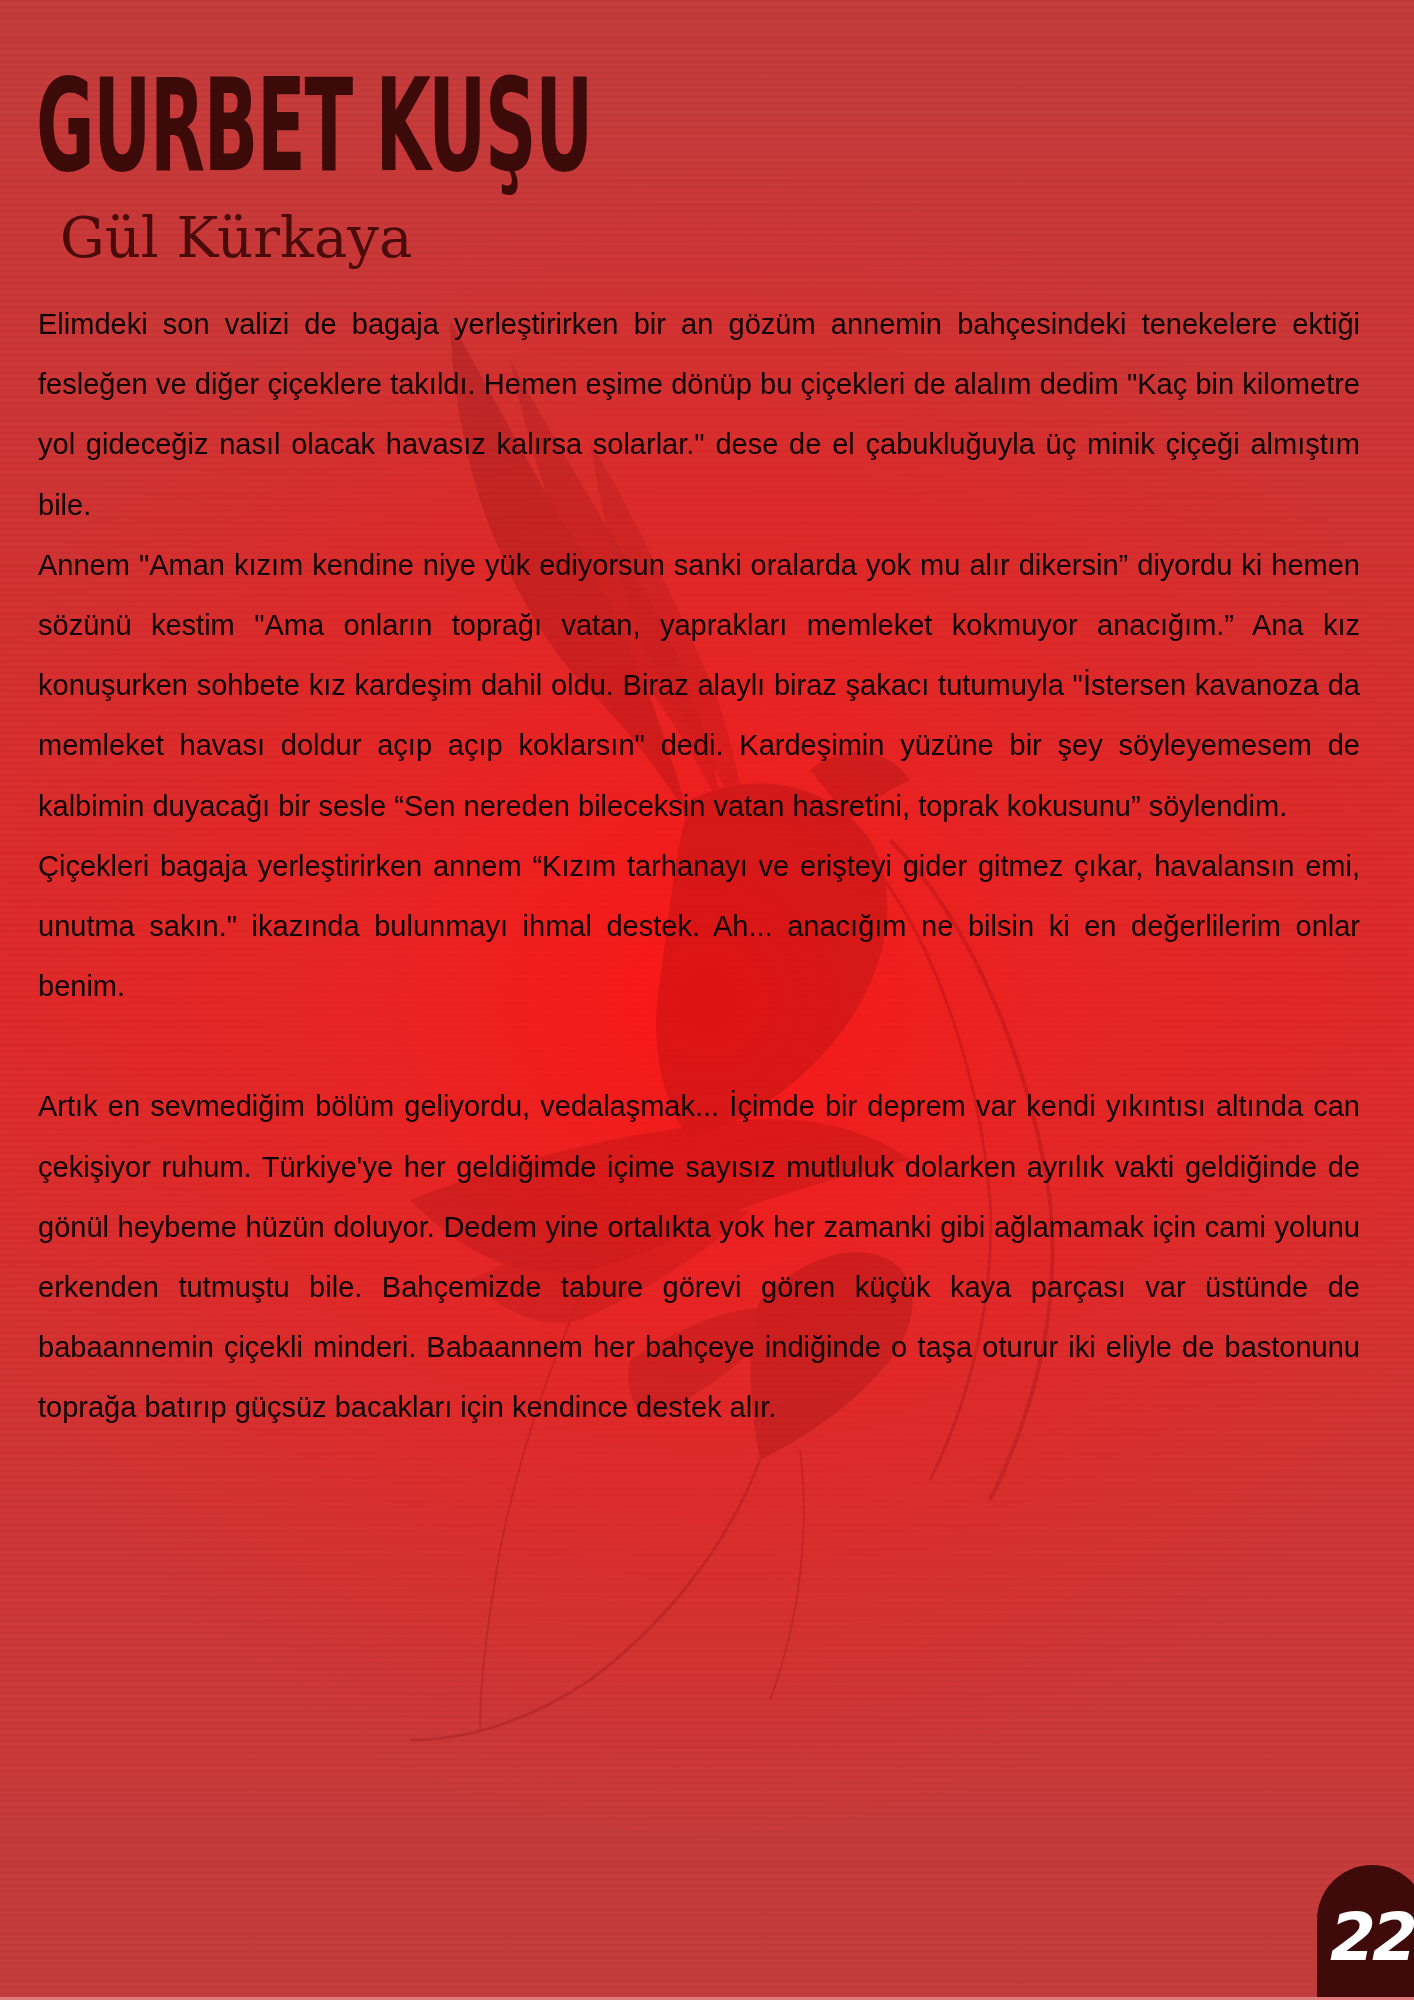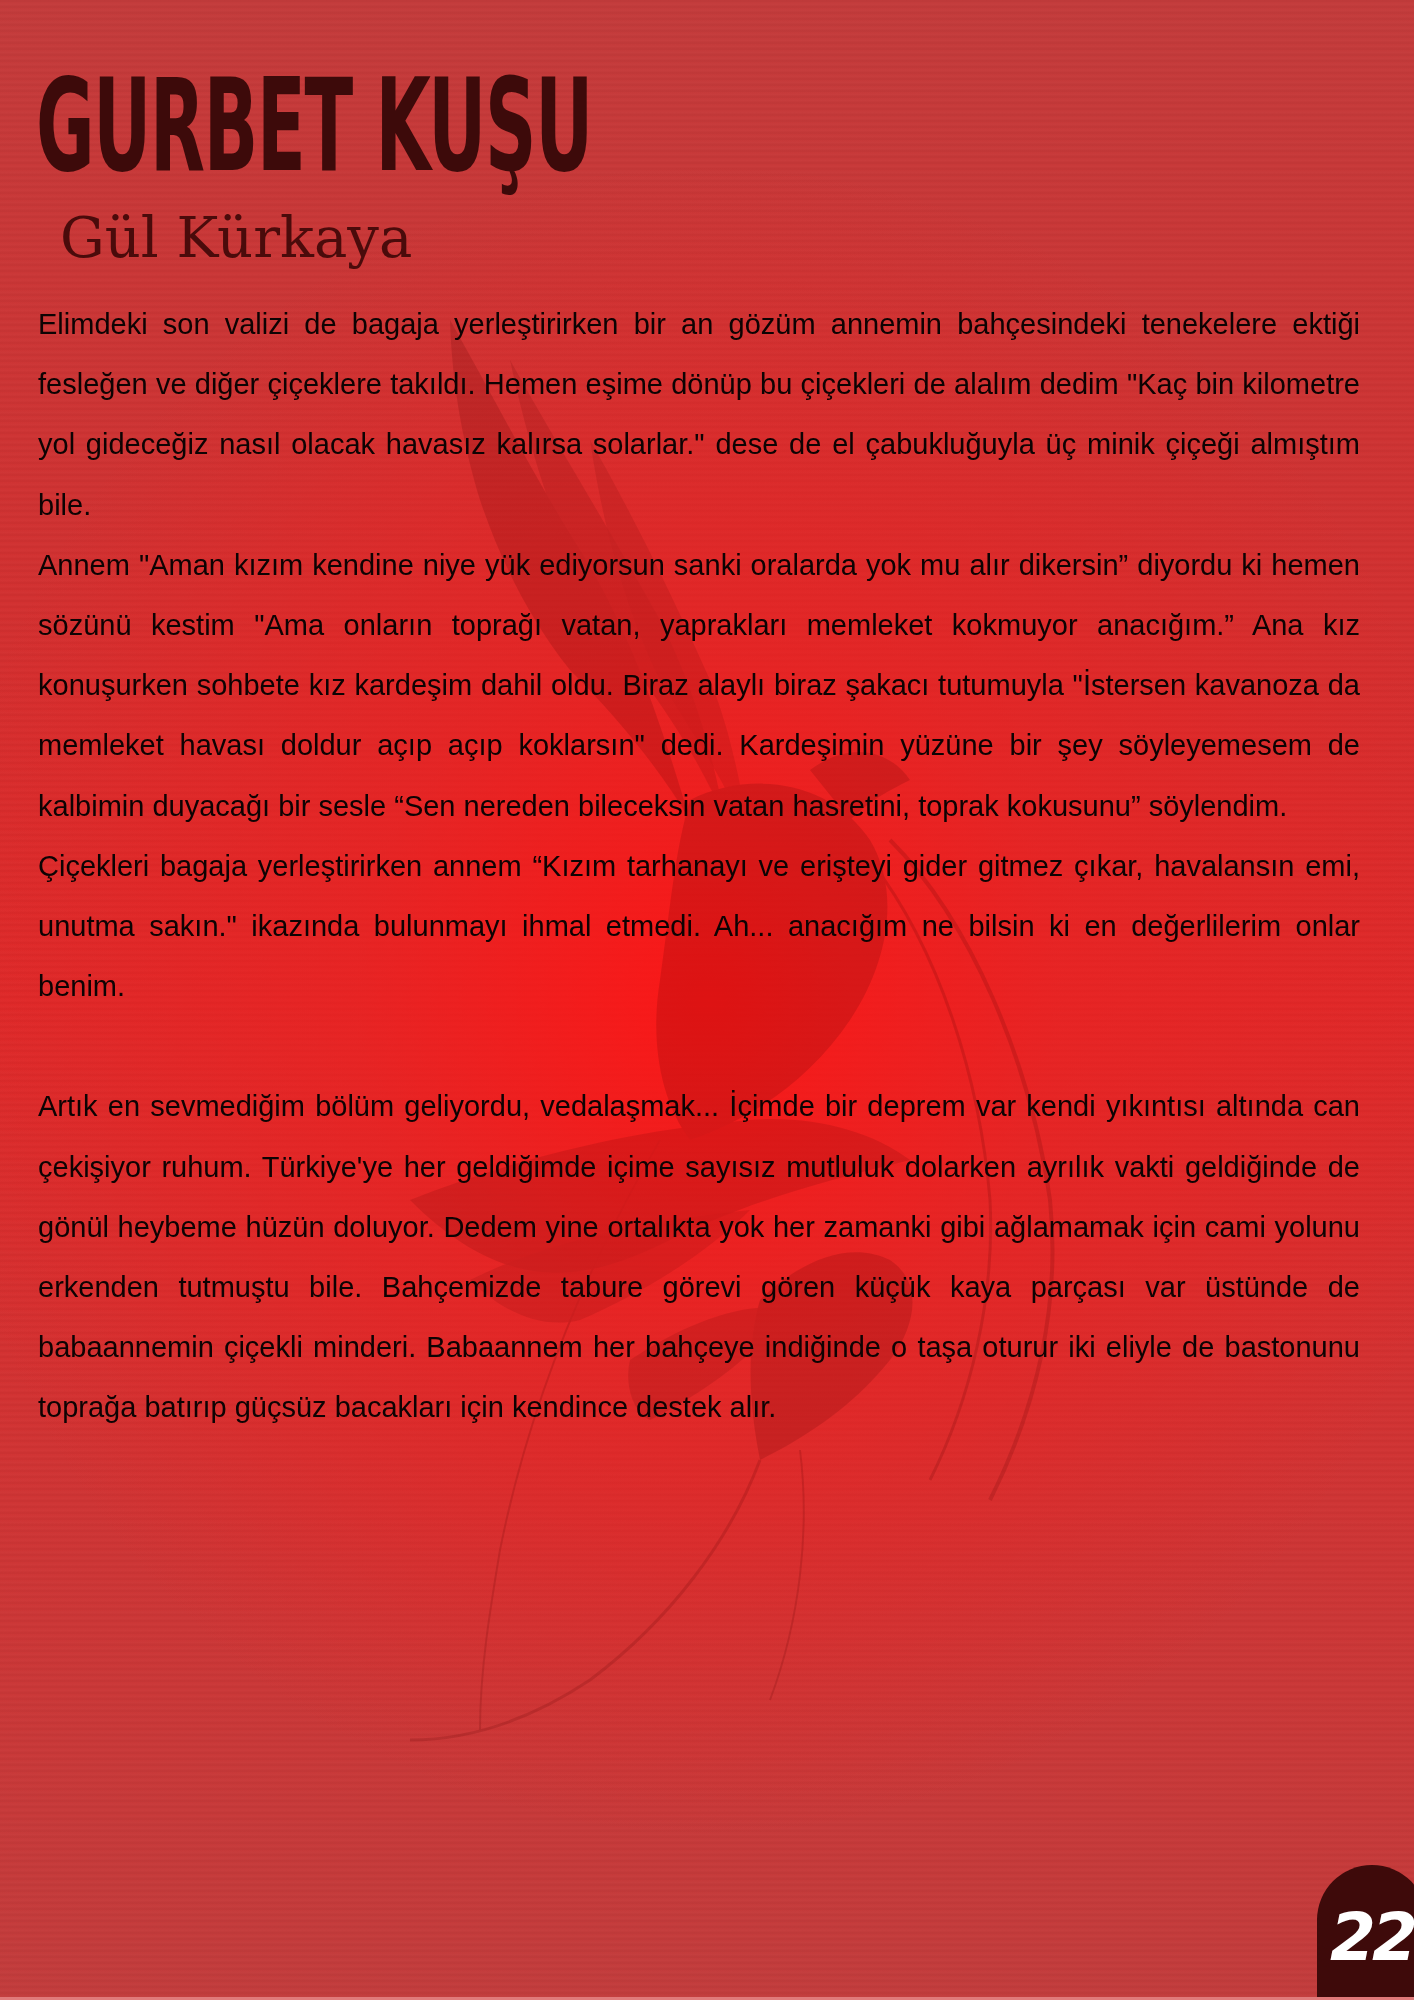--- a/index.html
+++ b/index.html
@@ -136,21 +136,21 @@
       <path d="M330 840 C260 960 200 1100 170 1250 C160 1310 150 1370 150 1430" fill="none" stroke-width="2"></path>
     </g>
   </svg>
 
   <h1 class="title">GURBET KUŞU</h1>
   <h2 class="author">Gül Kürkaya</h2>
 
   <div class="body-text">
     <p>Elimdeki son valizi de bagaja yerleştirirken bir an gözüm annemin bahçesindeki tenekelere ektiği fesleğen ve diğer çiçeklere takıldı. Hemen eşime dönüp bu çiçekleri de alalım dedim "Kaç bin kilometre yol gideceğiz nasıl olacak havasız kalırsa solarlar." dese de el çabukluğuyla üç minik çiçeği almıştım bile.</p>
     <p>Annem "Aman kızım kendine niye yük ediyorsun sanki oralarda yok mu alır dikersin” diyordu ki hemen sözünü kestim "Ama onların toprağı vatan, yaprakları memleket kokmuyor anacığım.” Ana kız konuşurken sohbete kız kardeşim dahil oldu. Biraz alaylı biraz şakacı tutumuyla "İstersen kavanoza da memleket havası doldur açıp açıp koklarsın" dedi. Kardeşimin yüzüne bir şey söyleyemesem de kalbimin duyacağı bir sesle “Sen nereden bileceksin vatan hasretini, toprak kokusunu” söylendim.</p>
-    <p>Çiçekleri bagaja yerleştirirken annem “Kızım tarhanayı ve erişteyi gider gitmez çıkar, havalansın emi, unutma sakın." ikazında bulunmayı ihmal etmedi. Ah... anacığım ne bilsin ki en değerlilerim onlar benim.</p>
+    <p>Çiçekleri bagaja yerleştirirken annem “Kızım tarhanayı ve erişteyi gider gitmez çıkar, havalansın emi, unutma sakın." ikazında bulunmayı ihmal destek. Ah... anacığım ne bilsin ki en değerlilerim onlar benim.</p>
     <div class="spacer"></div>
     <p>Artık en sevmediğim bölüm geliyordu, vedalaşmak... İçimde bir deprem var kendi yıkıntısı altında can çekişiyor ruhum. Türkiye'ye her geldiğimde içime sayısız mutluluk dolarken ayrılık vakti geldiğinde de gönül heybeme hüzün doluyor. Dedem yine ortalıkta yok her zamanki gibi ağlamamak için cami yolunu erkenden tutmuştu bile. Bahçemizde tabure görevi gören küçük kaya parçası var üstünde de babaannemin çiçekli minderi. Babaannem her bahçeye indiğinde o taşa oturur iki eliyle de bastonunu toprağa batırıp güçsüz bacakları için kendince destek alır.</p>
   </div>
 
   <div class="page-badge">
     <span class="page-number">22</span>
   </div>
 
   <div class="bottom-strip"></div>
 </div>

